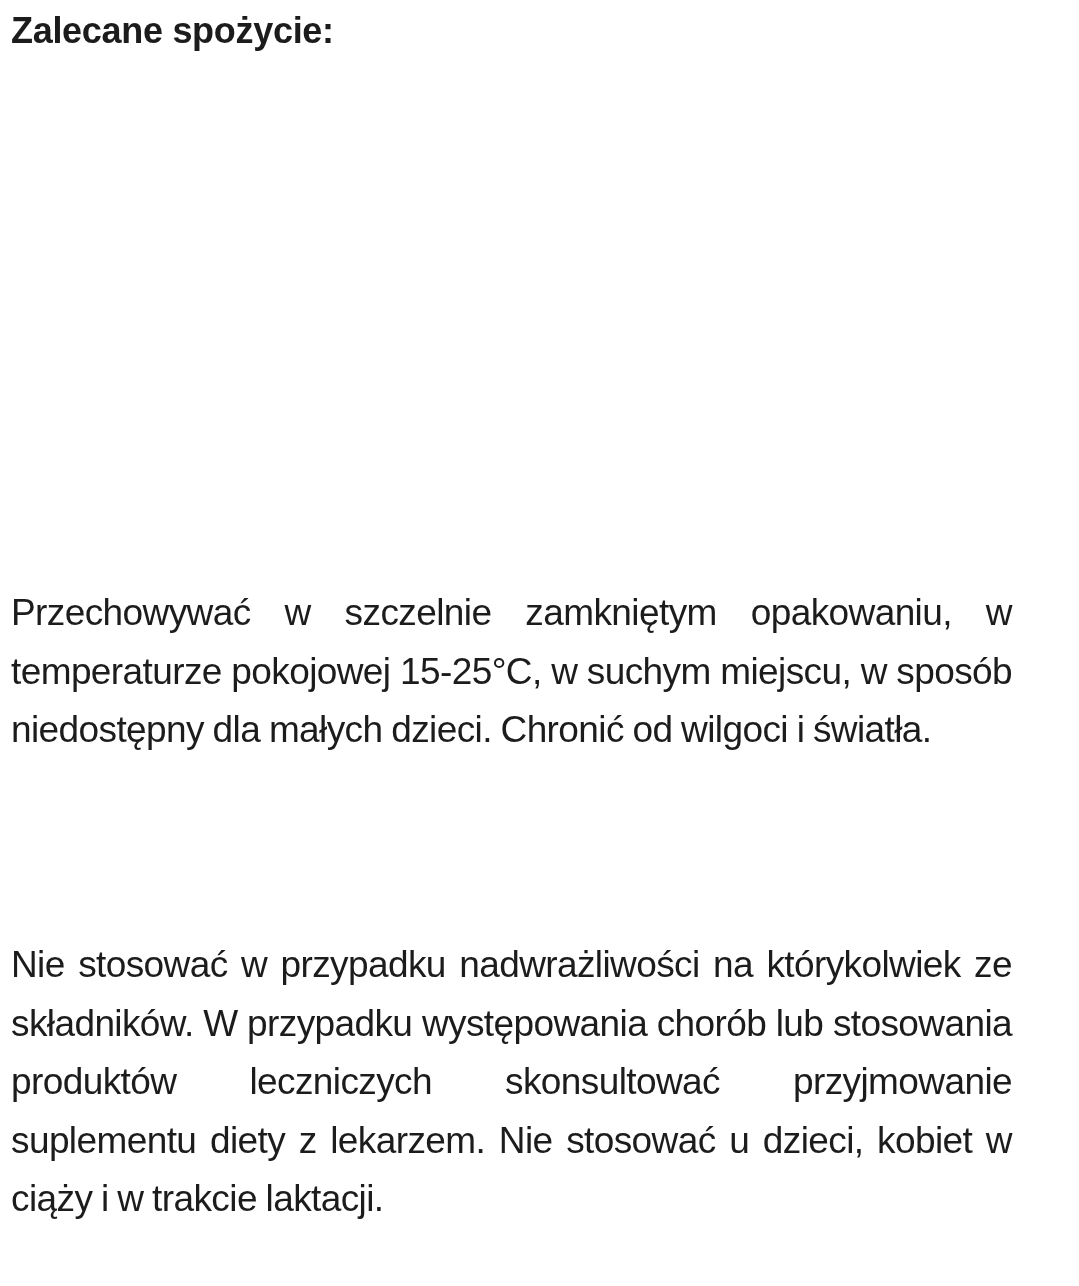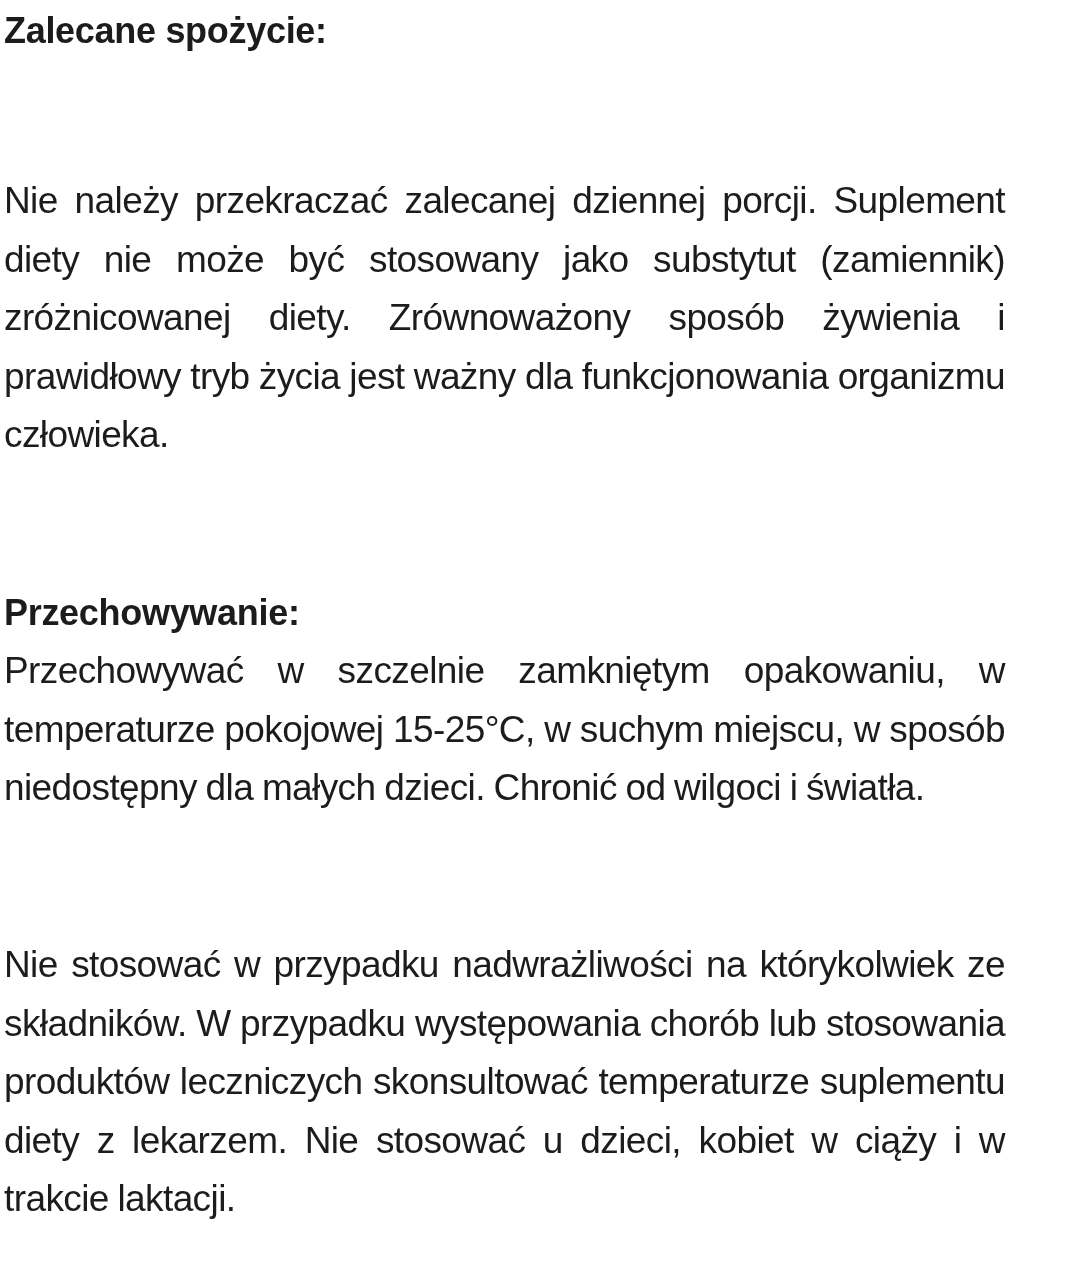--- a/index.html
+++ b/index.html
@@ -15,21 +15,21 @@
       font-family: "Liberation Sans", "DejaVu Sans", sans-serif;
     }
     .doc {
       position: relative;
       width: 1079px;
       padding: 0;
       box-sizing: border-box;
     }
     .section {
       position: absolute;
-      left: 4px;
+      left: 11px;
       width: 1001px;
     }
     .heading {
       font-weight: bold;
       font-size: 36px;
       line-height: 58px;
       height: 58px;
       white-space: nowrap;
       letter-spacing: -0.3px;
     }
@@ -49,25 +49,23 @@
 </head>
 <body>
 
 <div class="doc">
 
   <div class="section" id="sec-1">
     <div class="heading">Zalecane spożycie:</div>
   </div>
 
   <div class="section" id="sec-2">
-    <div class="body-text">Nie należy przekraczać zalecanej dziennej porcji. Suplement diety nie może być stosowany jako substytut (zamiennik) zróżnicowanej diety. Zrównoważony sposób żywienia i prawidłowy tryb życia jest ważny dla funkcjonowania organizmu człowieka.</div>
   </div>
 
   <div class="section" id="sec-3">
-    <div class="heading">Przechowywanie:</div>
     <div class="body-text">Przechowywać w szczelnie zamkniętym opakowaniu, w temperaturze pokojowej 15-25°C, w suchym miejscu, w sposób niedostępny dla małych dzieci. Chronić od wilgoci i światła.</div>
   </div>
 
   <div class="section" id="sec-4">
-    <div class="body-text">Nie stosować w przypadku nadwrażliwości na którykolwiek ze składników. W przypadku występowania chorób lub stosowania produktów leczniczych skonsultować temperaturze suplementu diety z lekarzem. Nie stosować u dzieci, kobiet w ciąży i w trakcie laktacji.</div>
+    <div class="body-text">Nie stosować w przypadku nadwrażliwości na którykolwiek ze składników. W przypadku występowania chorób lub stosowania produktów leczniczych skonsultować przyjmowanie suplementu diety z lekarzem. Nie stosować u dzieci, kobiet w ciąży i w trakcie laktacji.</div>
   </div>
 
 </div>
 
 </body></html>

